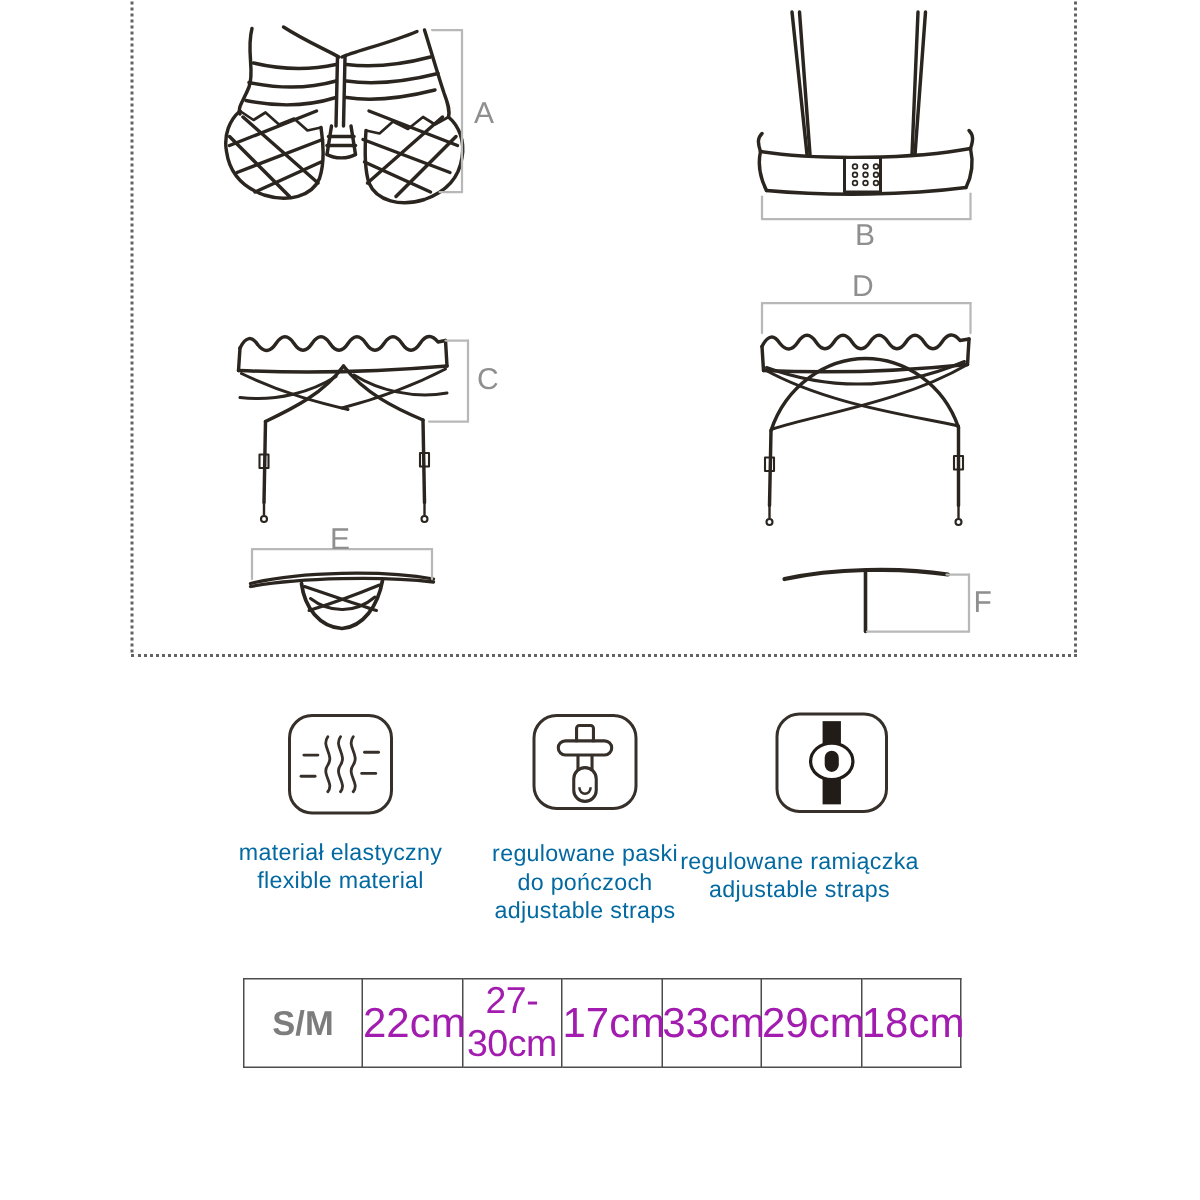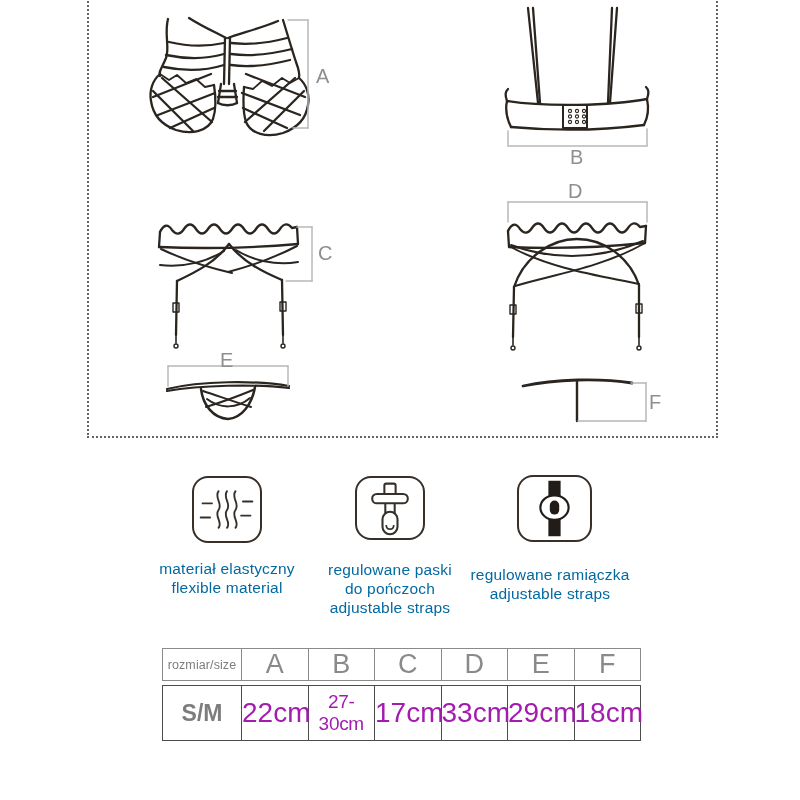--- a/index.html
+++ b/index.html
@@ -37,21 +37,21 @@
     border:1px solid #8a8a8a;height:30px;text-align:center;vertical-align:middle;
     color:#8a8a8a;font-size:27px;padding:0;
   }
   .tbl-head td.corner{font-size:12.5px;color:#7d7d7d;letter-spacing:0.1px;}
   .tbl-body{margin-top:0;}
   .tbl-body td{
     border:1.6px solid #4c4c4c;height:54px;text-align:center;vertical-align:middle;
     color:#a21caf;font-size:28px;padding:0;
   }
   .tbl-body td.rowlab{color:#7d7d7d;font-size:23px;font-weight:bold;}
-  .tbl-body td.small{font-size:19px;letter-spacing:-0.3px;}
+  .tbl-body td.small{font-size:25px;letter-spacing:-0.3px;}
   .tbl-gap{height:4px;}
 </style>
 </head>
 <body>
 
 <div class="stage">
 
   <div class="dotted-box"></div>
 
   <svg class="diagram-svg" width="800" height="450" viewBox="0 0 800 450" fill="none" stroke-linecap="round" stroke-linejoin="round">
@@ -247,48 +247,26 @@
 
   <div class="caption" style="left:132px;top:559px;width:190px">
     <span>materiał elastyczny</span><br>
     <span>flexible material</span>
   </div>
   <div class="caption" style="left:295px;top:560px;width:190px">
     <span>regulowane paski</span><br>
     <span>do pończoch</span><br>
     <span>adjustable straps</span>
   </div>
-  <div class="caption" style="left:450px;top:565px;width:200px">
+  <div class="caption" style="left:433px;top:565px;width:200px">
     <span>regulowane ramiączka</span><br>
     <span>adjustable straps</span>
   </div>
 
   <div class="size-table">
-    <table class="tbl-head">
-      <colgroup>
-          <col style="width:79px">
-          <col style="width:66.5px">
-          <col style="width:66.5px">
-          <col style="width:66.5px">
-          <col style="width:66.5px">
-          <col style="width:66.5px">
-          <col style="width:66.5px">
-        </colgroup>
-      <tbody>
-          <tr>
-        <td class="corner">rozmiar/size</td>
-        <td>A</td>
-        <td>B</td>
-        <td>C</td>
-        <td>D</td>
-        <td>E</td>
-        <td>F</td>
-      </tr>
-    </tbody>
-      </table>
     <div class="tbl-gap"></div>
     <table class="tbl-body">
       <colgroup>
           <col style="width:79px">
           <col style="width:66.5px">
           <col style="width:66.5px">
           <col style="width:66.5px">
           <col style="width:66.5px">
           <col style="width:66.5px">
           <col style="width:66.5px">

